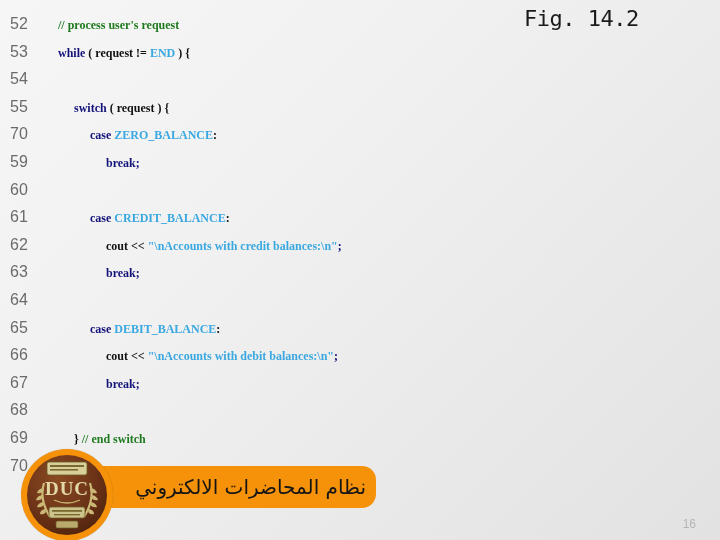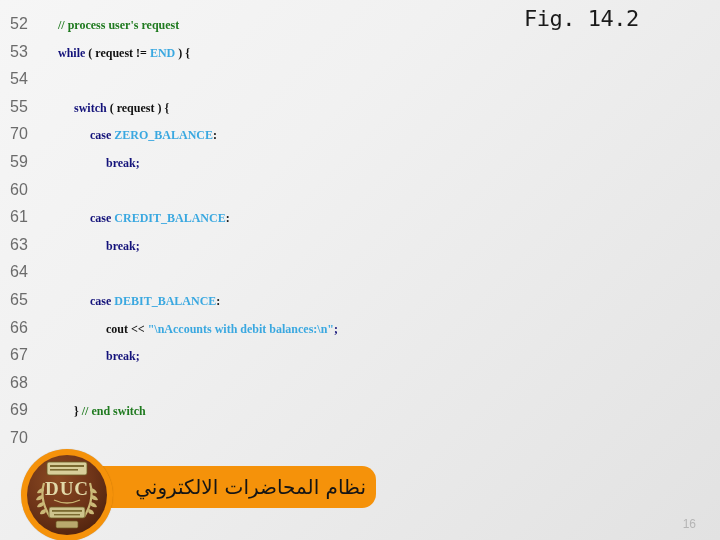--- a/index.html
+++ b/index.html
@@ -168,20 +168,24 @@
       </div>
       <div class="code-row">
         <span class="line-no">60</span>
         <span class="code-text" style="padding-left: 0px;"><span class="t-plain"></span></span>
       </div>
       <div class="code-row">
         <span class="line-no">61</span>
         <span class="code-text" style="padding-left: 48px;"><span class="t-keyword">case</span><span class="t-plain"> </span><span class="t-const">CREDIT_BALANCE</span><span class="t-plain">:</span></span>
       </div>
       <div class="code-row">
+        <span class="line-no">62</span>
+        <span class="code-text" style="padding-left: 64px;"><span class="t-plain">cout &lt;&lt; </span><span class="t-string">"\nAccounts with credit balances:\n"</span><span class="t-punct">;</span></span>
+      </div>
+      <div class="code-row">
         <span class="line-no">63</span>
         <span class="code-text" style="padding-left: 64px;"><span class="t-keyword">break</span><span class="t-punct">;</span></span>
       </div>
       <div class="code-row">
         <span class="line-no">64</span>
         <span class="code-text" style="padding-left: 0px;"><span class="t-plain"></span></span>
       </div>
       <div class="code-row">
         <span class="line-no">65</span>
         <span class="code-text" style="padding-left: 48px;"><span class="t-keyword">case</span><span class="t-plain"> </span><span class="t-const">DEBIT_BALANCE</span><span class="t-plain">:</span></span>

